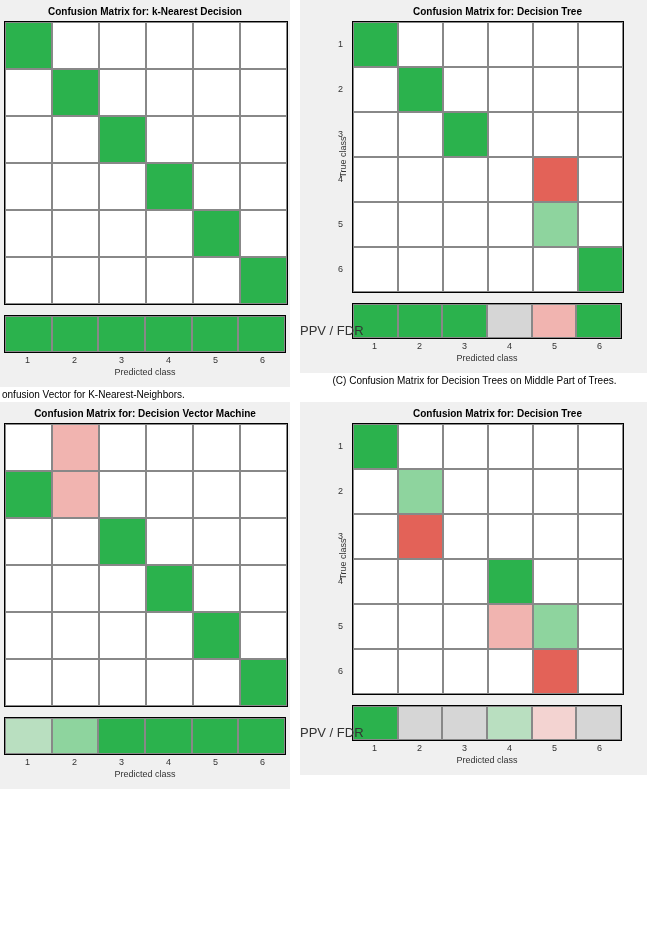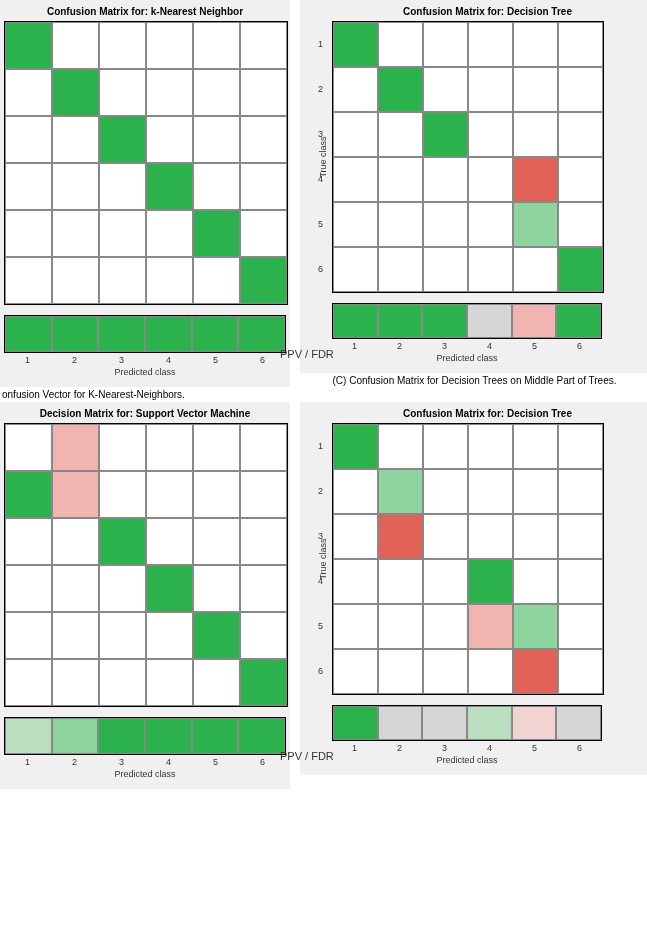--- a/index.html
+++ b/index.html
@@ -12,21 +12,21 @@
   .grid {
     display: grid;
     grid-template-columns: 1fr 1.2fr;
     column-gap: 10px;
   }
   .panel {
     background: #f0f0f0;
     position: relative;
     padding: 4px 4px 10px 4px;
   }
-  .panel-right { padding-left: 32px; }
+  .panel-right { padding-left: 52px; }
   .title {
     font-size: 10px;
     font-weight: bold;
     text-align: center;
     margin: 2px 0 4px 0;
   }
   .matrix {
     position: relative;
     background: #fff;
     border: 1px solid #000;
@@ -59,24 +59,23 @@
     margin-top: 10px;
     background:#fff;
     border:1px solid #000;
   }
   .ppv-cell {
     border: 0.5px solid #888;
     box-sizing: border-box;
   }
   .ppv-label {
     position: absolute;
-    font-size: 11px;
+    font-size: 13px;
     color:#333;
     transform: translateY(-50%);
-    margin-top: 24px;
   }
   .xticks {
     display:flex;
     margin-top:2px;
   }
   .xtick {
     text-align:center;
     font-size:9px;
     color:#333;
   }
@@ -92,21 +91,21 @@
     background:#fff;
   }
   .caption-right { text-align:center; }
 </style>
 </head>
 <body>
 
 <div class="grid" id="root">
     <div>
       <div class="panel">
-        <div class="title">Confusion Matrix for: k-Nearest Neighbor</div>
+        <div class="title">Confusion Matrix for: k-Nearest Decision</div>
         <div style="position: relative; width: 282px;">
           <div class="matrix" style="width: 282px; height: 282px;">
             <div class="row">
               <div class="cell" style="width: 47px; height: 47px; background: rgb(43, 178, 77);"></div>
               <div class="cell" style="width: 47px; height: 47px; background: rgb(255, 255, 255);"></div>
               <div class="cell" style="width: 47px; height: 47px; background: rgb(255, 255, 255);"></div>
               <div class="cell" style="width: 47px; height: 47px; background: rgb(255, 255, 255);"></div>
               <div class="cell" style="width: 47px; height: 47px; background: rgb(255, 255, 255);"></div>
               <div class="cell" style="width: 47px; height: 47px; background: rgb(255, 255, 255);"></div>
             </div>
@@ -254,21 +253,21 @@
           <div class="xtick" style="width: 45px;">4</div>
           <div class="xtick" style="width: 45px;">5</div>
           <div class="xtick" style="width: 45px;">6</div>
         </div>
         <div class="xlabel" style="width: 270px;">Predicted class</div>
       </div>
       <div class="caption caption-right">(C) Confusion Matrix for Decision Trees on Middle Part of Trees.</div>
     </div>
     <div>
       <div class="panel">
-        <div class="title">Decision Matrix for: Support Vector Machine</div>
+        <div class="title">Confusion Matrix for: Decision Vector Machine</div>
         <div style="position: relative; width: 282px;">
           <div class="matrix" style="width: 282px; height: 282px;">
             <div class="row">
               <div class="cell" style="width: 47px; height: 47px; background: rgb(255, 255, 255);"></div>
               <div class="cell" style="width: 47px; height: 47px; background: rgb(241, 180, 176);"></div>
               <div class="cell" style="width: 47px; height: 47px; background: rgb(255, 255, 255);"></div>
               <div class="cell" style="width: 47px; height: 47px; background: rgb(255, 255, 255);"></div>
               <div class="cell" style="width: 47px; height: 47px; background: rgb(255, 255, 255);"></div>
               <div class="cell" style="width: 47px; height: 47px; background: rgb(255, 255, 255);"></div>
             </div>

